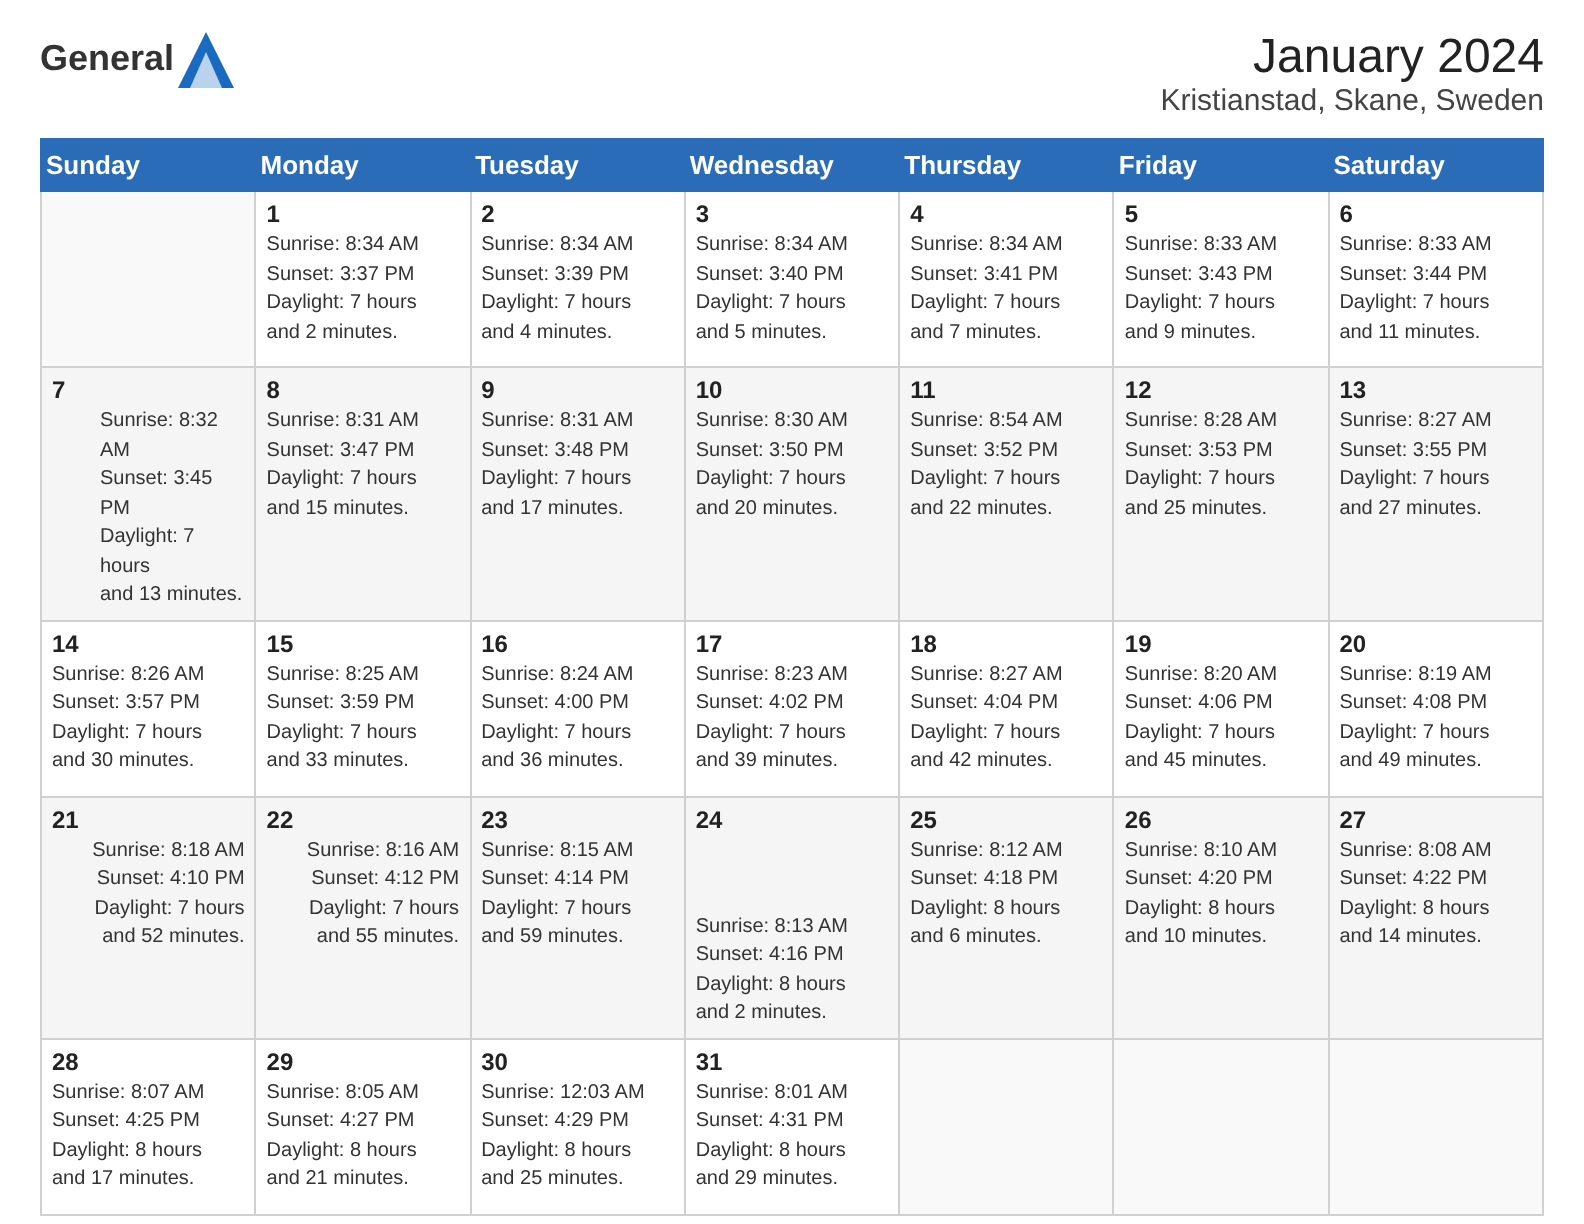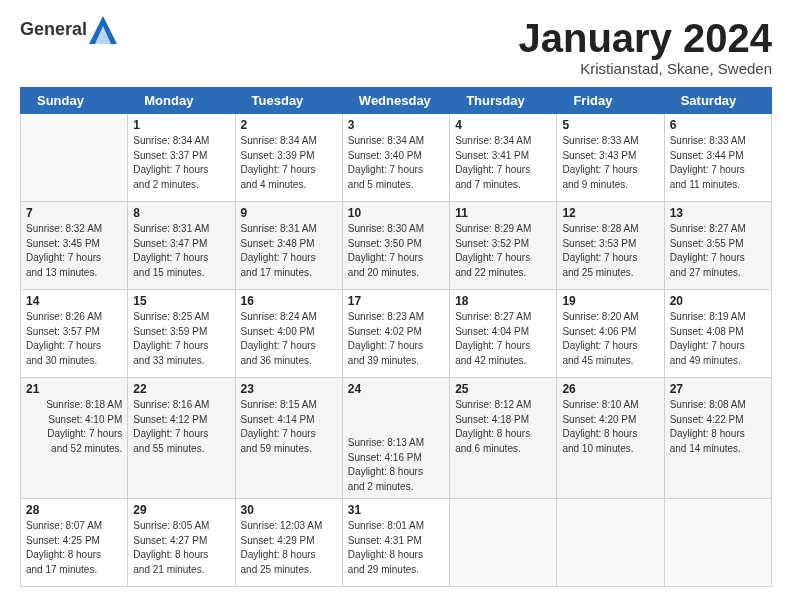--- a/index.html
+++ b/index.html
@@ -36,22 +36,22 @@
     .logo-blue { color: #1a6bbf; }
     .logo-icon {
       width: 28px;
       height: 28px;
       margin-left: 2px;
     }
     .title-section {
       text-align: right;
     }
     .month-title {
-      font-size: 40px;
-      font-weight: bold;
+      font-size: 24px;
+      font-weight: normal;
       color: #222;
       line-height: 1.1;
       text-align: right;
     }
     .location {
       font-size: 15px;
       color: #444;
     }
     .calendar {
       flex: 1;
@@ -59,21 +59,21 @@
       flex-direction: column;
     }
     table {
       width: 100%;
       border-collapse: collapse;
       flex: 1;
     }
     thead tr th {
       background: #2b6cb8;
       color: #fff;
-      padding: 5px 16px;
+      padding: 5px 2px;
       font-size: 13px;
       font-weight: bold;
       text-align: left;
       border: 1px solid #2b6cb8;
     }
     tbody tr td {
       border: 1px solid #d0d0d0;
       vertical-align: top;
       padding: 4px 5px;
       width: 14.28%;
@@ -180,21 +180,21 @@
               <div class="day-number">6</div>
               <div class="day-info" style="white-space: pre-line;">Sunrise: 8:33 AM
 Sunset: 3:44 PM
 Daylight: 7 hours
 and 11 minutes.</div>
             </td>
           </tr>
           <tr>
             <td>
               <div class="day-number">7</div>
-              <div class="day-info" style="white-space: pre-line;">Sunrise: 8:32 AM
+              <div class="day-info" style="white-space: pre-line; margin-left: 24px;">Sunrise: 8:32 AM
 Sunset: 3:45 PM
 Daylight: 7 hours
 and 13 minutes.</div>
             </td>
             <td>
               <div class="day-number">8</div>
               <div class="day-info" style="white-space: pre-line;">Sunrise: 8:31 AM
 Sunset: 3:47 PM
 Daylight: 7 hours
 and 15 minutes.</div>
@@ -208,21 +208,21 @@
             </td>
             <td>
               <div class="day-number">10</div>
               <div class="day-info" style="white-space: pre-line;">Sunrise: 8:30 AM
 Sunset: 3:50 PM
 Daylight: 7 hours
 and 20 minutes.</div>
             </td>
             <td>
               <div class="day-number">11</div>
-              <div class="day-info" style="white-space: pre-line;">Sunrise: 8:29 AM
+              <div class="day-info" style="white-space: pre-line;">Sunrise: 8:54 AM
 Sunset: 3:52 PM
 Daylight: 7 hours
 and 22 minutes.</div>
             </td>
             <td>
               <div class="day-number">12</div>
               <div class="day-info" style="white-space: pre-line;">Sunrise: 8:28 AM
 Sunset: 3:53 PM
 Daylight: 7 hours
 and 25 minutes.</div>
@@ -289,21 +289,21 @@
           <tr>
             <td>
               <div class="day-number">21</div>
               <div class="day-info" style="white-space: pre-line; text-align: right;">Sunrise: 8:18 AM
 Sunset: 4:10 PM
 Daylight: 7 hours
 and 52 minutes.</div>
             </td>
             <td>
               <div class="day-number">22</div>
-              <div class="day-info" style="white-space: pre-line;">Sunrise: 8:16 AM
+              <div class="day-info" style="white-space: pre-line; text-align: right;">Sunrise: 8:16 AM
 Sunset: 4:12 PM
 Daylight: 7 hours
 and 55 minutes.</div>
             </td>
             <td>
               <div class="day-number">23</div>
               <div class="day-info" style="white-space: pre-line;">Sunrise: 8:15 AM
 Sunset: 4:14 PM
 Daylight: 7 hours
 and 59 minutes.</div>

